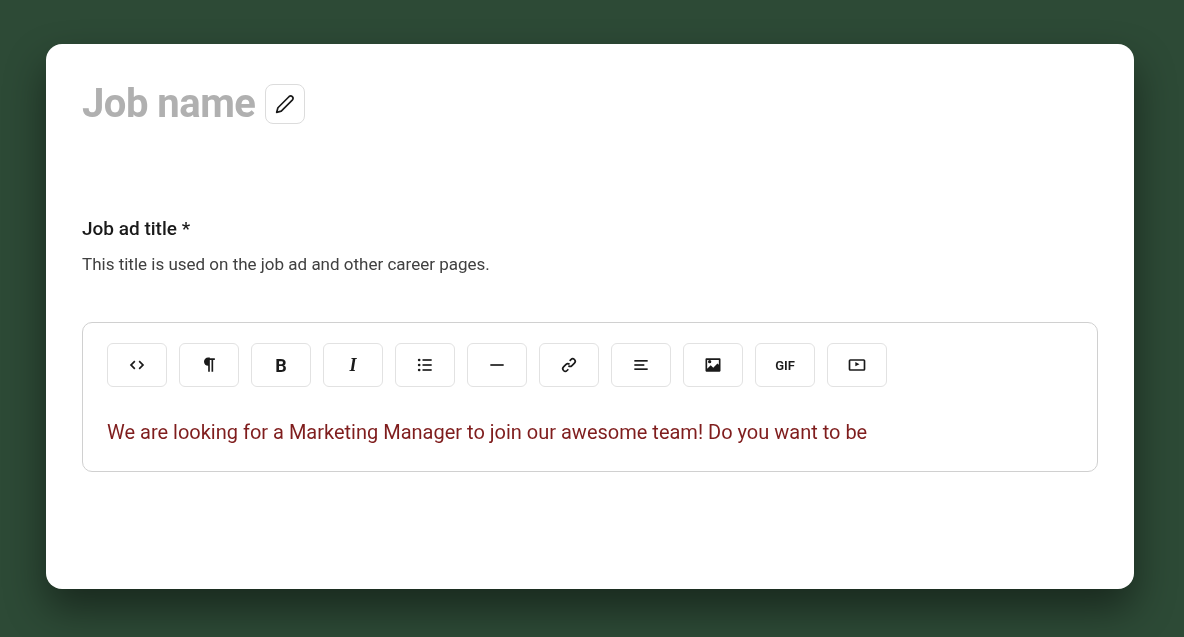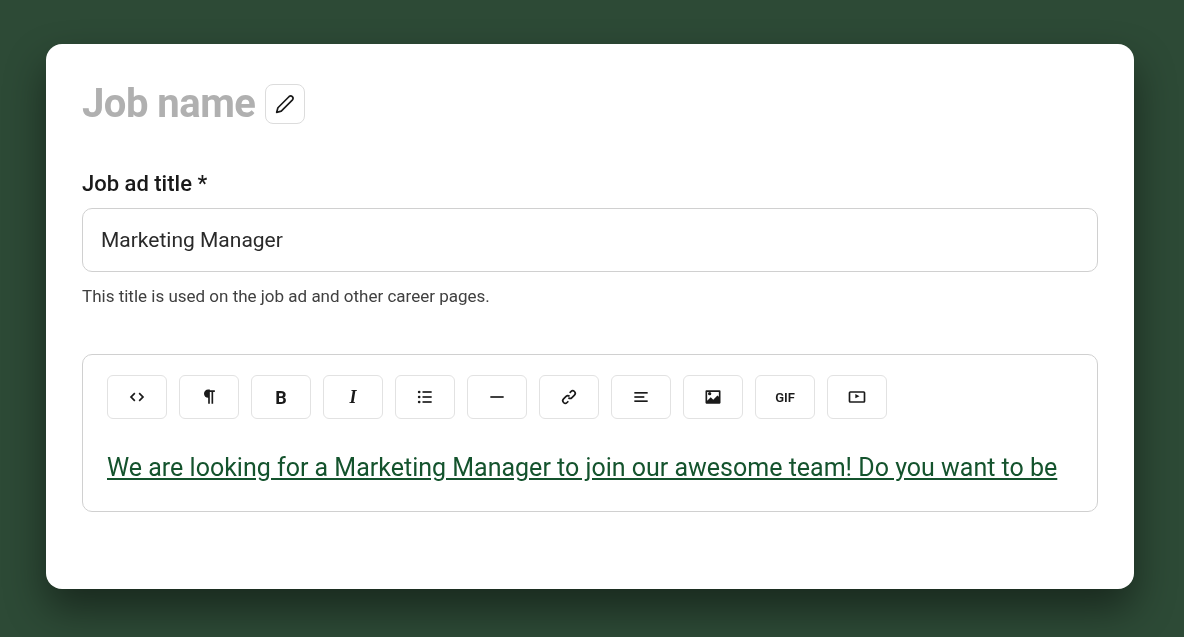--- a/index.html
+++ b/index.html
@@ -20,21 +20,21 @@
     background: #ffffff;
     border-radius: 16px;
     box-shadow: 0 20px 40px rgba(0,0,0,0.45);
     padding: 36px 36px 0 36px;
     overflow: hidden;
   }
   .header-row {
     display: flex;
     align-items: center;
     gap: 10px;
-    margin-bottom: 44px;
+    margin-bottom: 90px;
   }
   .job-name-title {
     font-size: 40px;
     font-weight: 700;
     color: #b0b0b0;
     letter-spacing: -0.5px;
   }
   .edit-icon-btn {
     width: 40px;
     height: 40px;
@@ -45,21 +45,21 @@
     align-items: center;
     justify-content: center;
     cursor: pointer;
   }
   .edit-icon-btn svg {
     width: 20px;
     height: 20px;
     stroke: #1a1a1a;
   }
   .field-label {
-    font-size: 22px;
+    font-size: 19px;
     font-weight: 500;
     color: #1a1a1a;
     margin-bottom: 12px;
   }
   .text-input {
     width: 100%;
     height: 64px;
     border: 1px solid #d0d0d0;
     border-radius: 10px;
     padding: 0 18px;
@@ -95,42 +95,40 @@
     align-items: center;
     justify-content: center;
     cursor: pointer;
     font-family: inherit;
   }
   .tool-btn svg { width: 20px; height: 20px; fill: #1a1a1a; }
   .tool-btn .txt { font-size: 13px; font-weight: 600; color:#1a1a1a; }
   .tool-btn .txt.bold { font-weight: 700; font-size:18px; }
   .tool-btn .txt.italic { font-style: italic; font-family: Georgia, serif; font-size:18px; }
   .editor-content {
-    font-size: 25px;
-    color: #14532d;
+    font-size: 20px;
+    color: #7f1d1d;
     line-height: 1.5;
-    text-decoration: underline;
   }
 </style>
 </head>
 <body>
 
 <div class="card">
 
   <div class="header-row">
     <div class="job-name-title">Job name</div>
     <button class="edit-icon-btn">
       <svg viewBox="0 0 24 24" fill="none" stroke="currentColor" stroke-width="2" stroke-linecap="round" stroke-linejoin="round">
         <path d="M17 3a2.85 2.85 0 0 1 4 4L7.5 20.5 2 22l1.5-5.5L17 3z"></path>
       </svg>
     </button>
   </div>
 
   <div class="field-label">Job ad title *</div>
-  <input type="text" class="text-input" value="Marketing Manager" style="">
   <div class="helper-text">This title is used on the job ad and other career pages.</div>
 
   <div class="editor-box">
     <div class="toolbar">
 
       <button class="tool-btn">
         <svg viewBox="0 0 24 24">
             <path d="M8.7 17.3 3.4 12l5.3-5.3 1.4 1.4L6.2 12l3.9 3.9-1.4 1.4zm6.6 0-1.4-1.4L17.8 12l-3.9-3.9 1.4-1.4L20.6 12l-5.3 5.3z"></path>
           </svg>
       </button>

